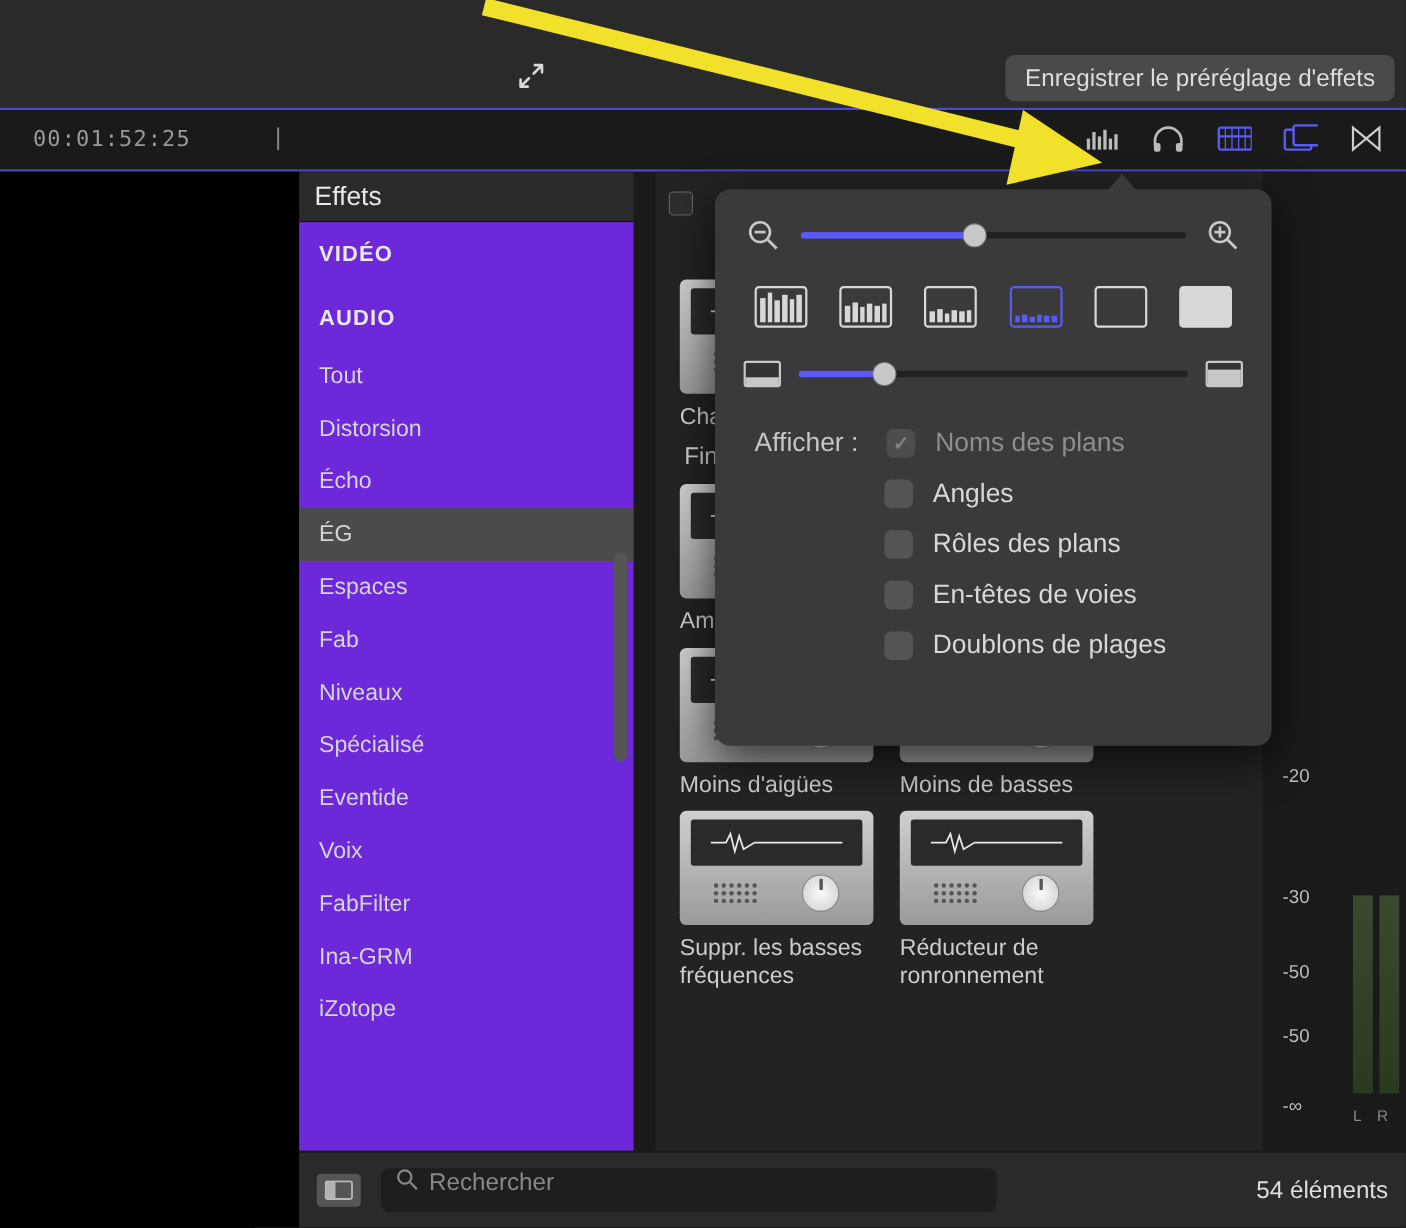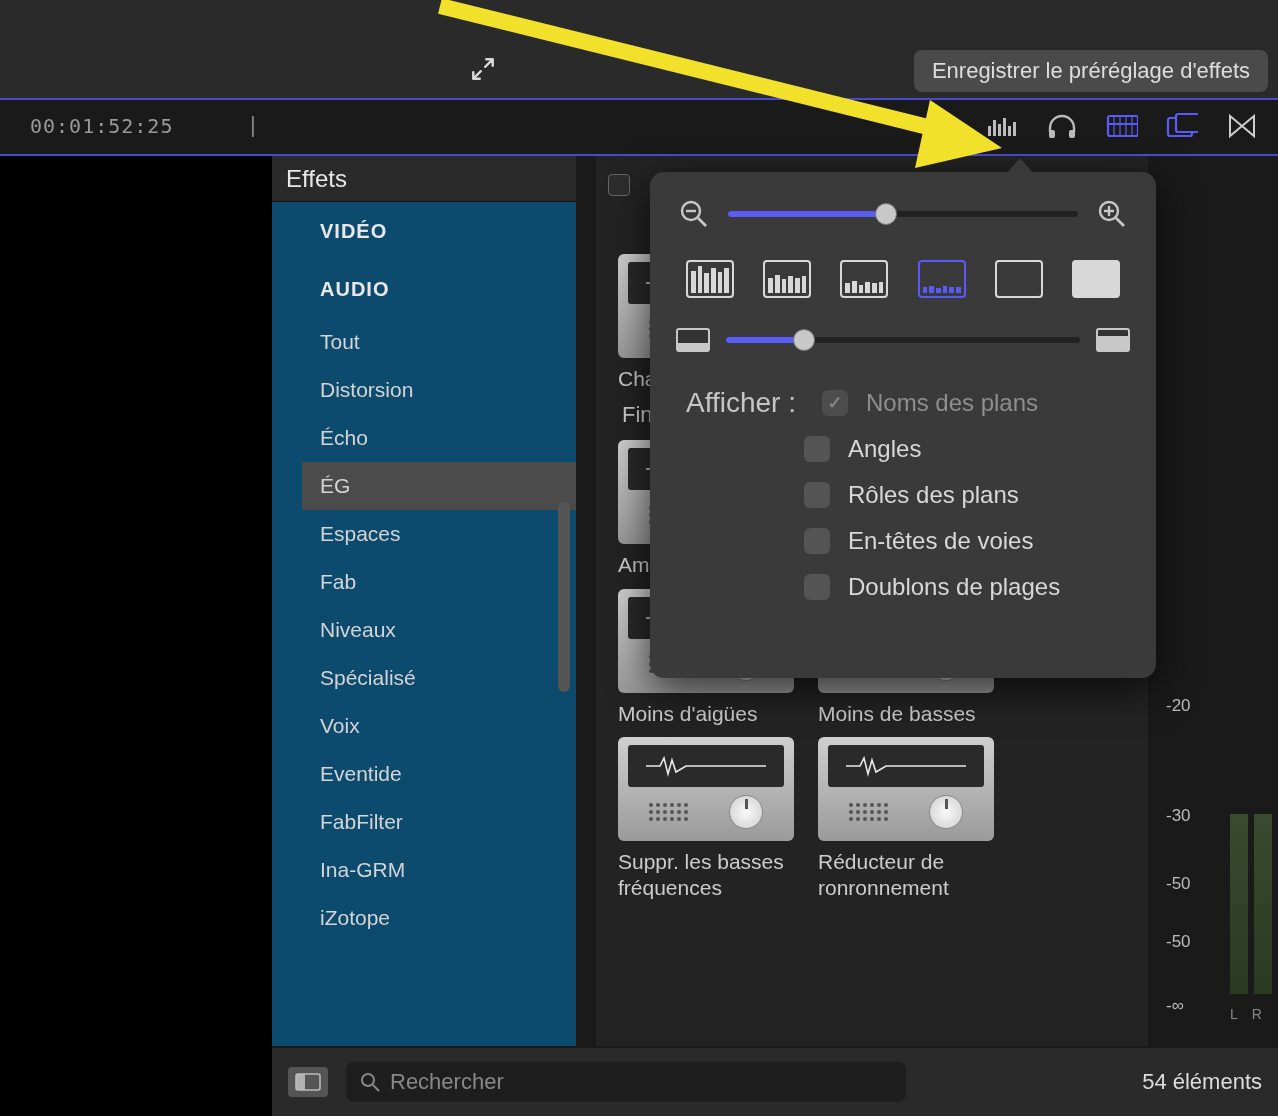--- a/index.html
+++ b/index.html
@@ -15,30 +15,30 @@
 .timecode { position: absolute; left: 30px; top: 14px; font-size: 20px; color: #999; letter-spacing: 1px; font-family: Menlo, monospace; }
 .jumpcut { position: absolute; left: 250px; top: 12px; color: #888; font-size: 22px; }
 .tool-icons { position: absolute; right: 20px; top: 12px; display: flex; gap: 28px; align-items: center; }
 .tool-icons svg, .tool-icons .ic { width: 32px; height: 28px; }
 
 
 .left-gutter { position: absolute; left: 0; top: 156px; width: 272px; bottom: 0; background: #000; }
 
 
 .effects-header { position: absolute; left: 272px; top: 156px; width: 304px; height: 46px; background: #2a2a2a; display: flex; align-items: center; padding-left: 14px; font-size: 24px; color: #e8e8e8; border-bottom: 1px solid #111; }
-.effects-list { position: absolute; left: 272px; top: 202px; width: 304px; bottom: 70px; background: #0c4a6e; overflow: hidden; padding-left: 30px; }
+.effects-list { position: absolute; left: 272px; top: 202px; width: 304px; bottom: 70px; background: #6d28d9; overflow: hidden; }
 .cat-header { height: 58px; display: flex; align-items: center; padding-left: 18px; font-weight: 700; font-size: 20px; color: #e8e8e8; letter-spacing: 1px; }
 .cat-item { height: 48px; display: flex; align-items: center; padding-left: 18px; font-size: 21px; color: #d4d4d4; }
 .cat-item.selected { background: #4b4b4b; }
 .scrollthumb { position: absolute; right: 6px; top: 300px; width: 12px; height: 190px; background: #555; border-radius: 6px; }
 
 
 .bottom-bar { position: absolute; left: 272px; bottom: 0; right: 0; height: 68px; background: #2a2a2a; display: flex; align-items: center; padding: 0 16px; gap: 18px; }
 .btn-panel { width: 40px; height: 30px; background: #555; border-radius: 4px; display:flex; align-items:center; justify-content:center; }
-.search-box { flex: 1; max-width: 560px; height: 40px; background: #1e1e1e; border-radius: 8px; display: flex; align-items: center; gap: 10px; padding: 0 14px; color: #888; font-size: 22px; }
+.search-box { flex: 1; max-width: 560px; height: 40px; background: #1e1e1e; border-radius: 8px; display: flex; gap: 10px; padding: 0 14px; color: #888; font-size: 22px; }
 .count-label { margin-left: auto; font-size: 22px; color: #ddd; }
 
 
 .grid-area { position: absolute; left: 596px; top: 156px; right: 130px; bottom: 70px; background: #232323; padding: 18px 22px; }
 .grid-area .section-label { font-size: 22px; color: #ccc; margin: 8px 0 12px 4px; }
 .fx-row { display: flex; gap: 24px; margin-bottom: 10px; }
 .fx-card { width: 176px; }
 .fx-thumb { width: 176px; height: 104px; background: linear-gradient(#cfcfcf,#9a9a9a); border-radius: 6px; display: flex; flex-direction: column; overflow: hidden; }
 .fx-thumb .lcd { background: #2a2a2a; height: 42px; margin: 8px 10px 0 10px; border-radius: 3px; display:flex; align-items:center; justify-content:center; }
 .fx-thumb .panel { flex:1; display:flex; align-items:center; justify-content:space-around; padding: 4px 10px 8px 10px; }
@@ -64,21 +64,21 @@
 .zoom-btn { width:36px; height:36px; display:flex; align-items:center; justify-content:center; color:#c8c8c8; }
 .slider { flex:1; height: 6px; background:#222; border-radius:3px; position:relative; }
 .slider .fill { position:absolute; left:0; top:0; bottom:0; background:#5a5af6; border-radius:3px; }
 .slider .thumb { position:absolute; top:-8px; width:22px; height:22px; border-radius:50%; background:#c8c8c8; border:1px solid #777; }
 .view-icons { display:flex; gap:28px; justify-content: space-between; margin: 6px 10px 30px 10px; }
 .view-icons .vi { width:48px; height:38px; border:2px solid #d8d8d8; border-radius:4px; position:relative; background:transparent; }
 .view-icons .vi.sel { border-color:#5a5af6; }
 .vi-bars { position:absolute; left:3px; right:3px; bottom:3px; top:3px; display:flex; align-items:flex-end; gap:2px; }
 .vi-bars span { flex:1; background:#d8d8d8; }
 .vi.sel .vi-bars span { background:#5a5af6; }
-.pop-label { font-size: 28px; color: #c6c6c6; margin-right: 8px; }
+.pop-label { font-size: 24px; color: #c6c6c6; margin-right: 8px; }
 .pop-options { margin-top: 4px; padding-left: 10px; }
 .pop-opt { display:flex; align-items:center; gap:18px; height: 46px; }
 .chkbox { width:26px; height:26px; border-radius:6px; background:#545454; display:flex; align-items:center; justify-content:center; }
 .chkbox.checked::after { content:'✓'; color:#9a9a9a; font-size:18px; font-weight:700; }
 .chkbox.disabled { opacity:.75; }
 .opt-text { font-size:24px; color:#d8d8d8; }
 .opt-text.dim { color:#8e8e8e; }
 .small-thumb { width:34px; height:24px; border:2px solid #c8c8c8; background:#333; border-radius:3px; display:flex; align-items:flex-end; }
 .small-thumb span{ width:100%; height:50%; background:#c8c8c8;}
 
@@ -158,22 +158,22 @@
   <div class="cat-header">VIDÉO</div>
   <div class="cat-header">AUDIO</div>
   <div class="cat-item">Tout</div>
   <div class="cat-item">Distorsion</div>
   <div class="cat-item">Écho</div>
   <div class="cat-item selected">ÉG</div>
   <div class="cat-item">Espaces</div>
   <div class="cat-item">Fab</div>
   <div class="cat-item">Niveaux</div>
   <div class="cat-item">Spécialisé</div>
+  <div class="cat-item">Eventide</div>
   <div class="cat-item">Voix</div>
-  <div class="cat-item">Eventide</div>
   <div class="cat-item">FabFilter</div>
   <div class="cat-item">Ina-GRM</div>
   <div class="cat-item">iZotope</div>
   <div class="scrollthumb"></div>
 </div>
 
 <div class="grid-area">
   <div class="chk-row"></div>
   <div style="height:80px"></div>
   <div class="fx-row">

